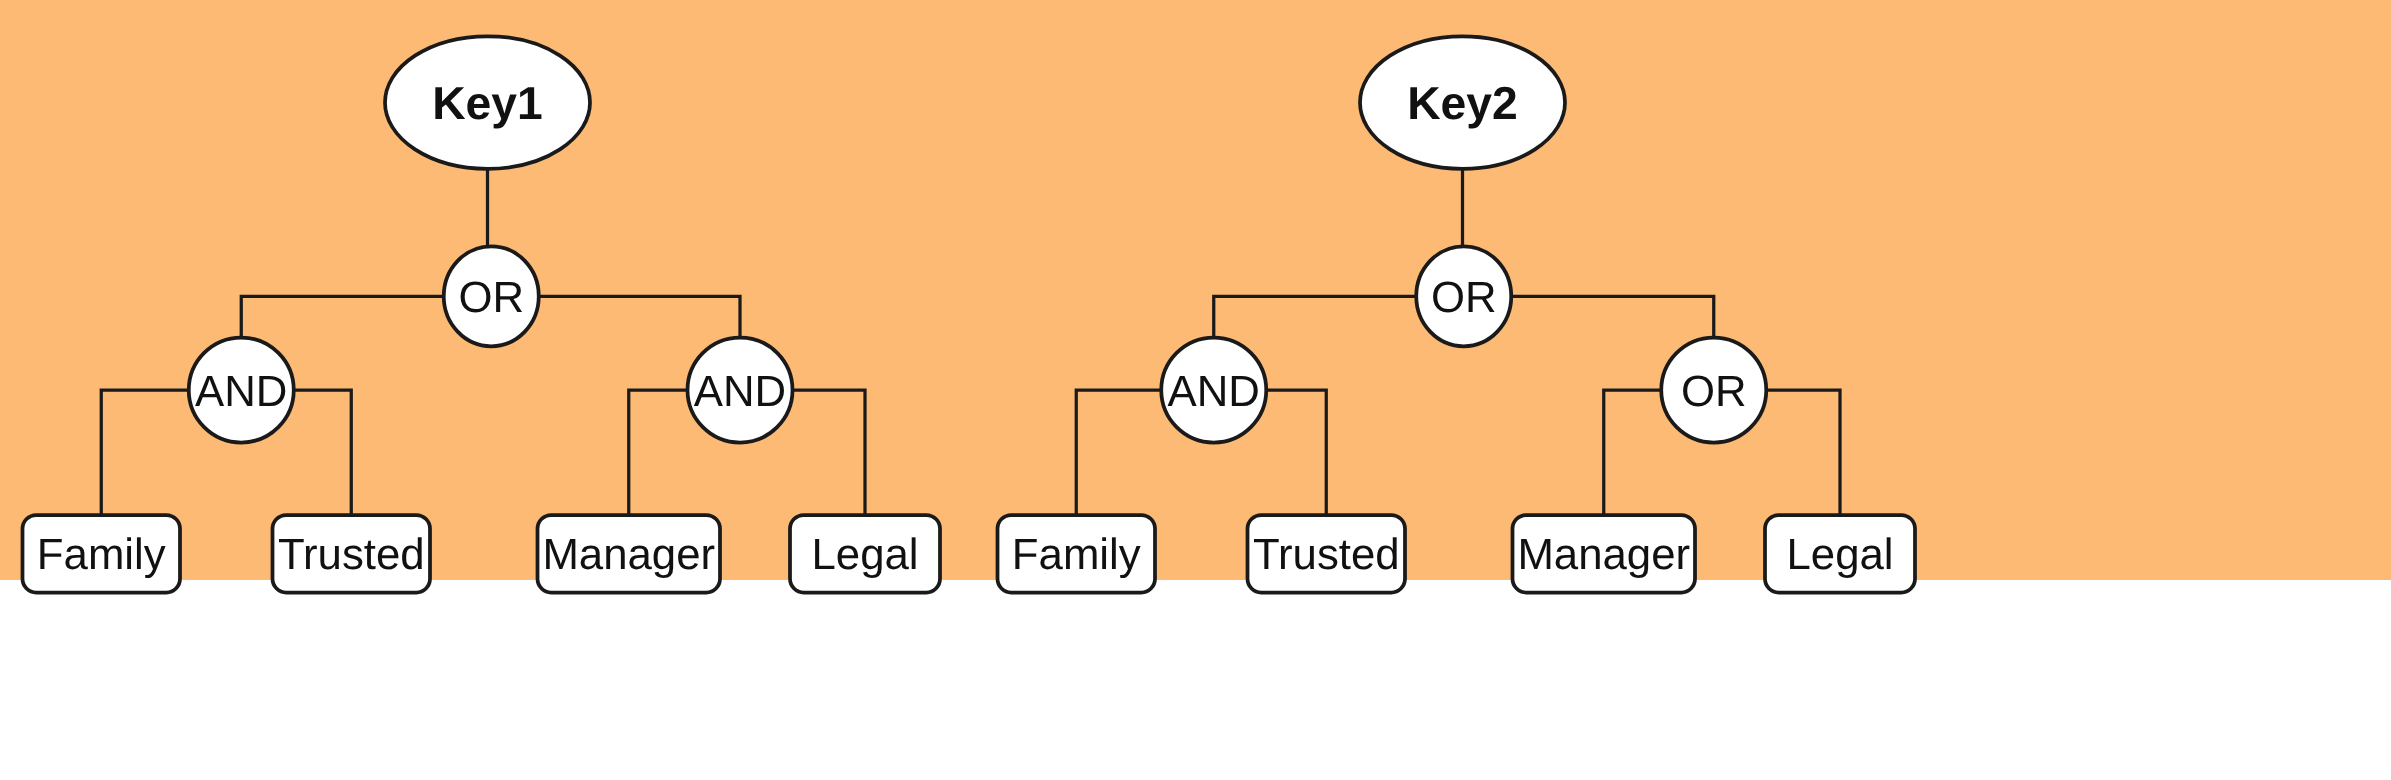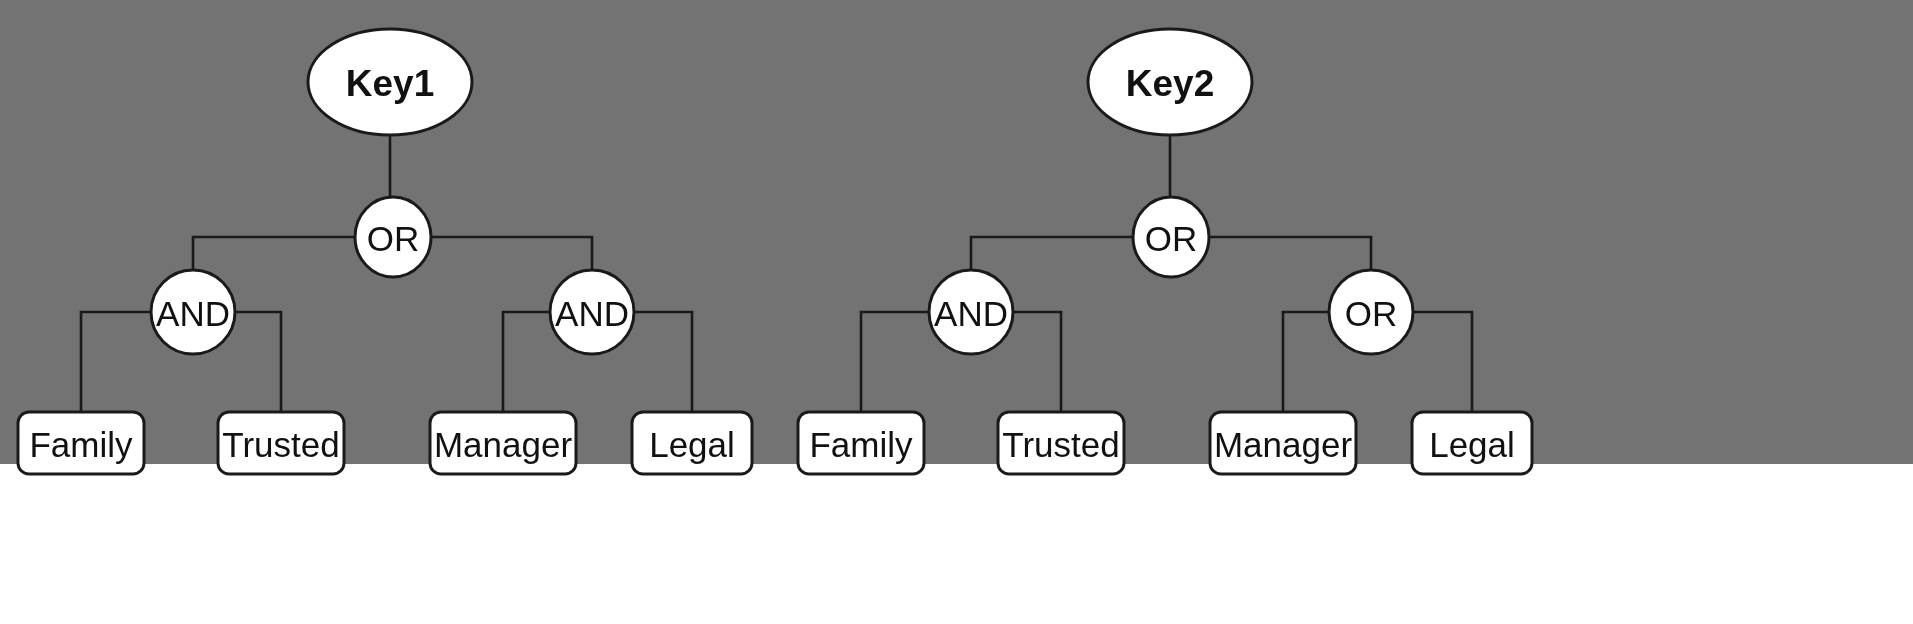--- a/index.html
+++ b/index.html
@@ -11,21 +11,21 @@
   body {
     width: 1913px;
     height: 624px;
     overflow: hidden;
     font-family: "Liberation Sans", "DejaVu Sans", sans-serif;
   }
   #diagram-root {
     position: relative;
     width: 1913px;
     height: 464px;
-    background: #737373;
+    background: #fdba74;
   }
   svg#tree-canvas {
     display: block;
     width: 1913px;
     height: 624px;
   }
   .edge {
     stroke: #1a1a1a;
     stroke-width: 2.6;
     fill: none;

